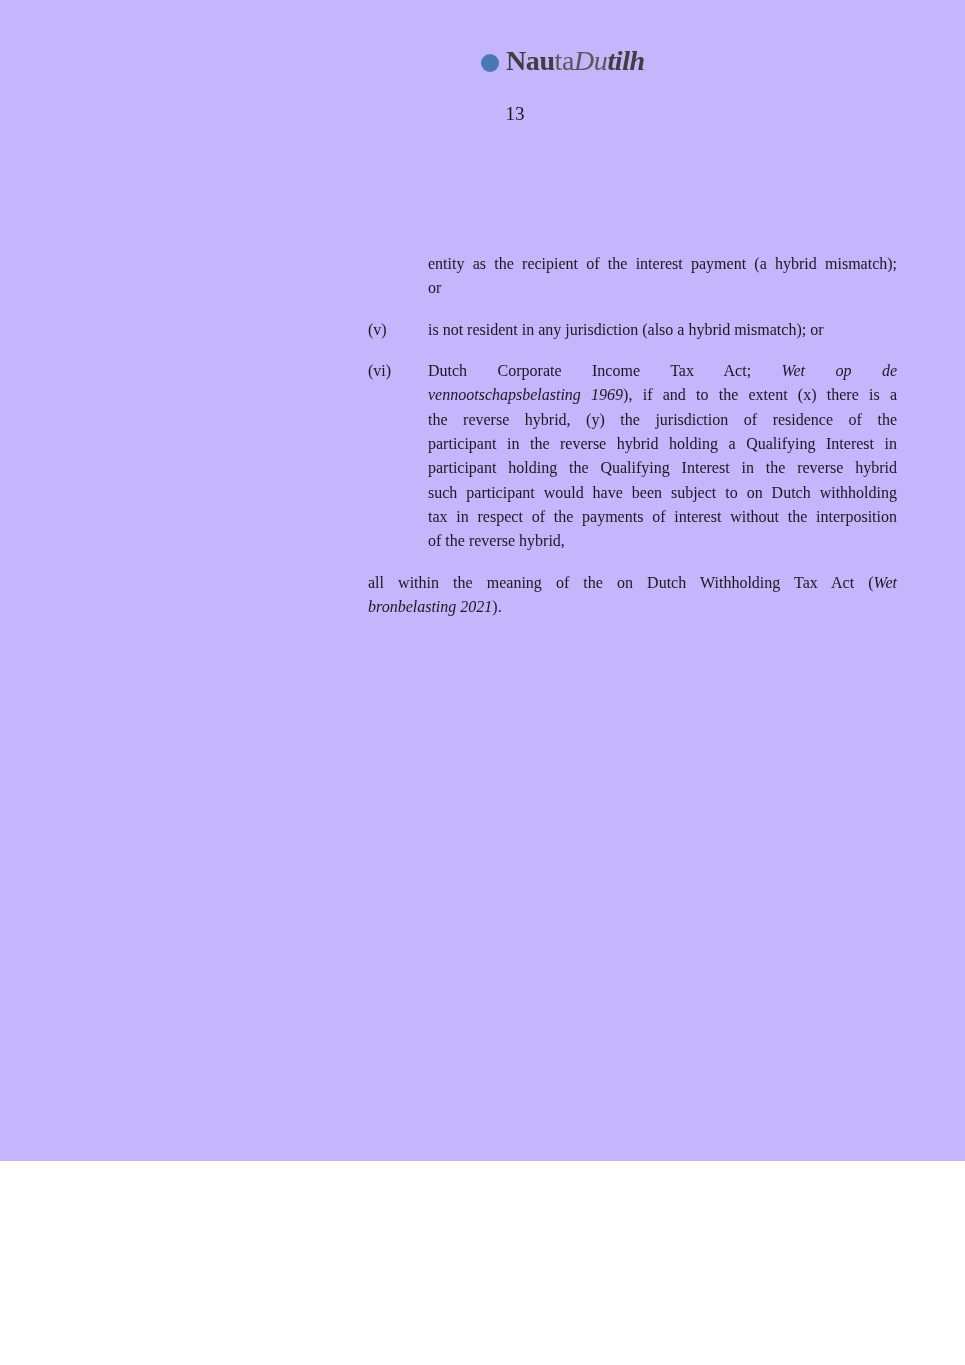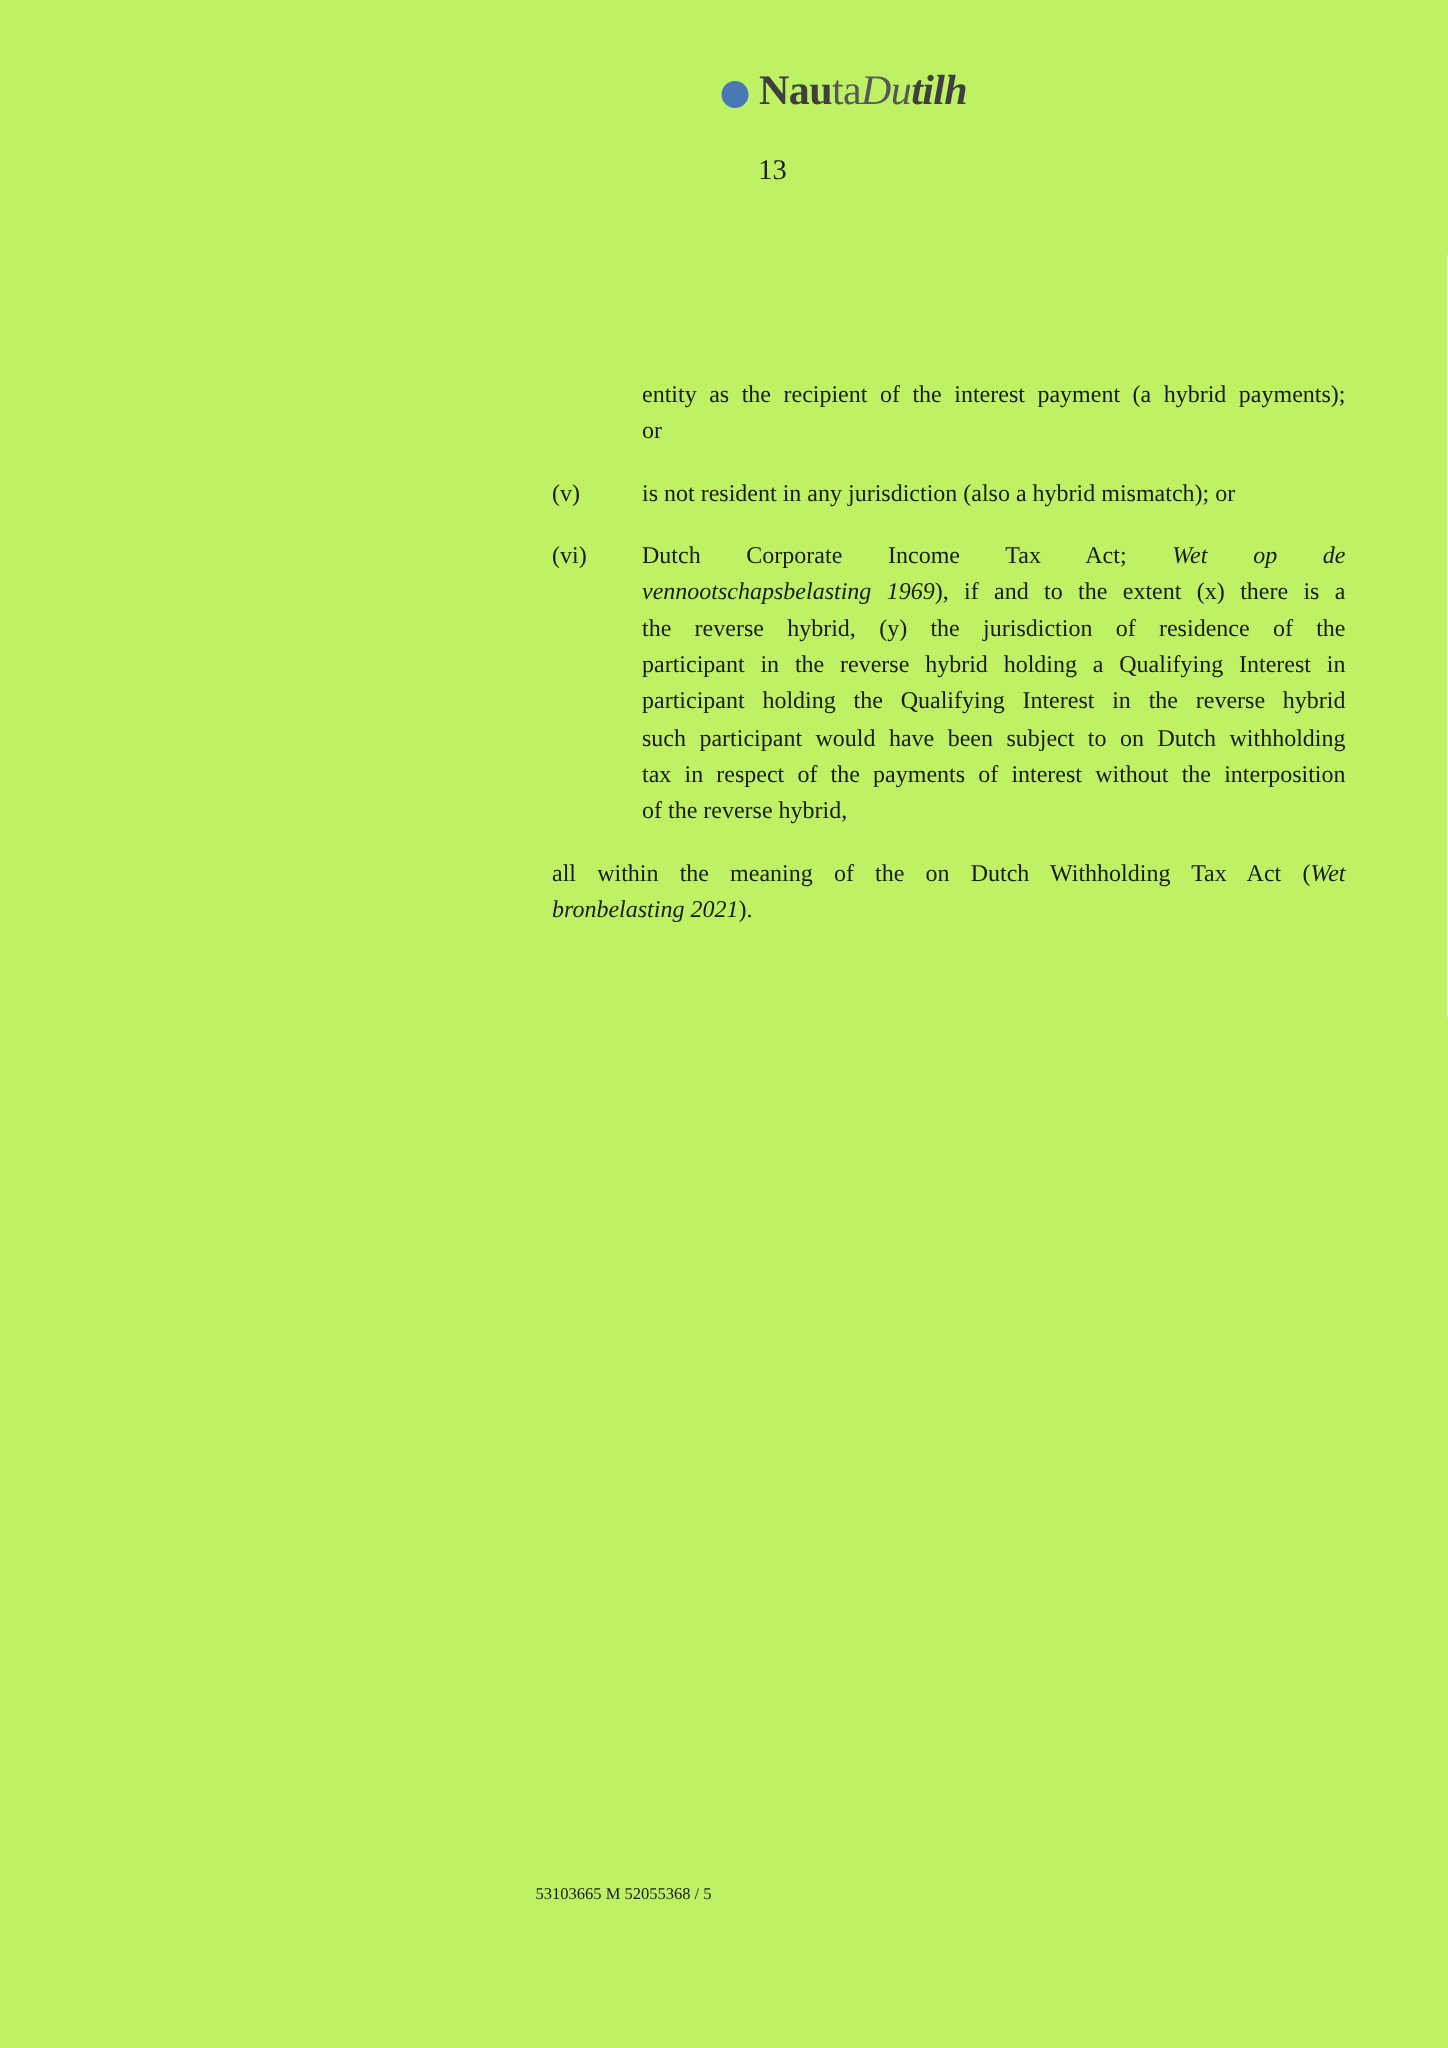--- a/index.html
+++ b/index.html
@@ -1,21 +1,21 @@
 <!DOCTYPE html>
 <html><head>
 <meta charset="utf-8">
 <style>
   * { margin: 0; padding: 0; box-sizing: border-box; }
   html, body { background: #ffffff; }
   .page {
     position: relative;
     width: 965px;
-    height: 1365px;
-    background: #bef264;
+    height: 1161px;
+    background: #c4b5fd;
     font-family: "Liberation Serif", serif;
     color: #1a1a1a;
     overflow: hidden;
   }
 
   
   .logo {
     position: absolute;
     top: 45px;
     left: 481px;
@@ -86,21 +86,21 @@
   <div class="logo">
     <span class="logo-dot" style="background-color: rgb(72, 120, 181);"></span>
     <span class="logo-text"><span class="lg-bold">Nau</span><span class="lg-reg">ta</span><span class="lg-it">Du</span><span class="lg-itb">tilh</span></span>
   </div>
 
   <div class="page-number">13</div>
 
   <div class="content">
 
     <div class="hang">
-      <div class="jline">entity as the recipient of the interest payment (a hybrid payments);</div>
+      <div class="jline">entity as the recipient of the interest payment (a hybrid mismatch);</div>
       <div>or</div>
     </div>
 
     <div class="item">
       <div class="marker">(v)</div>
       <div class="itext">is not resident in any jurisdiction (also a hybrid mismatch); or</div>
     </div>
 
     <div class="item">
       <div class="marker">(vi)</div>

